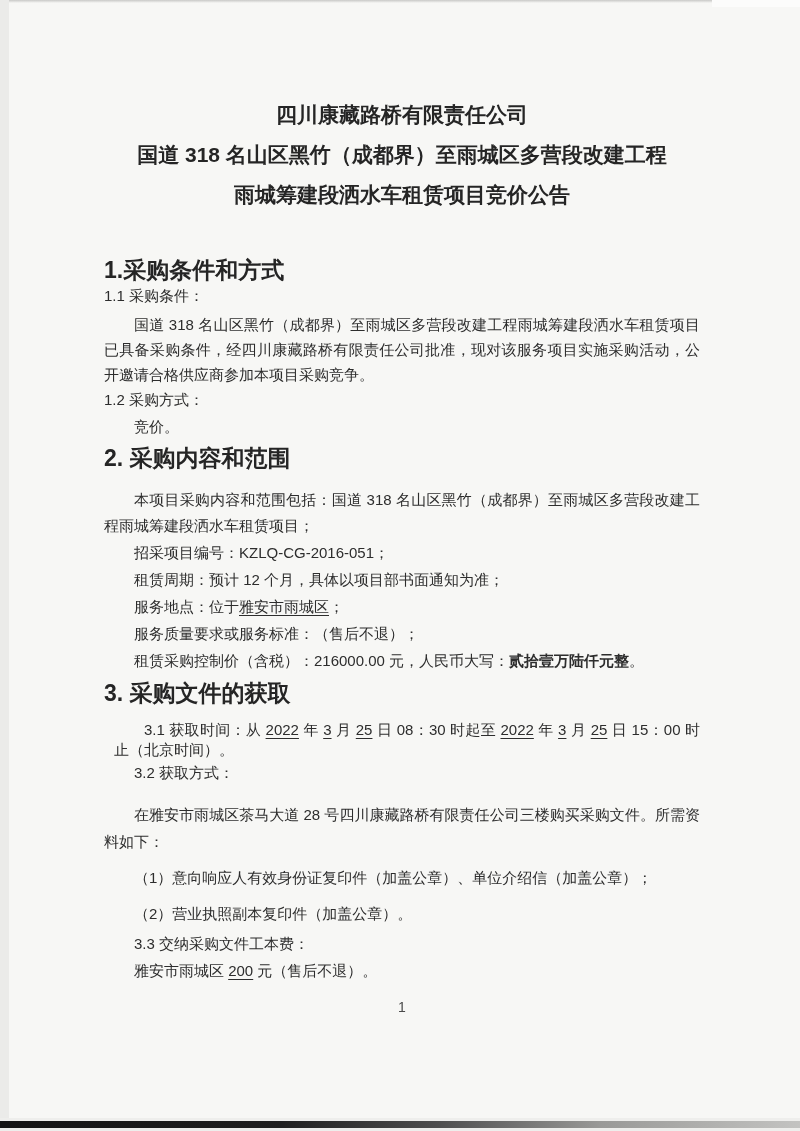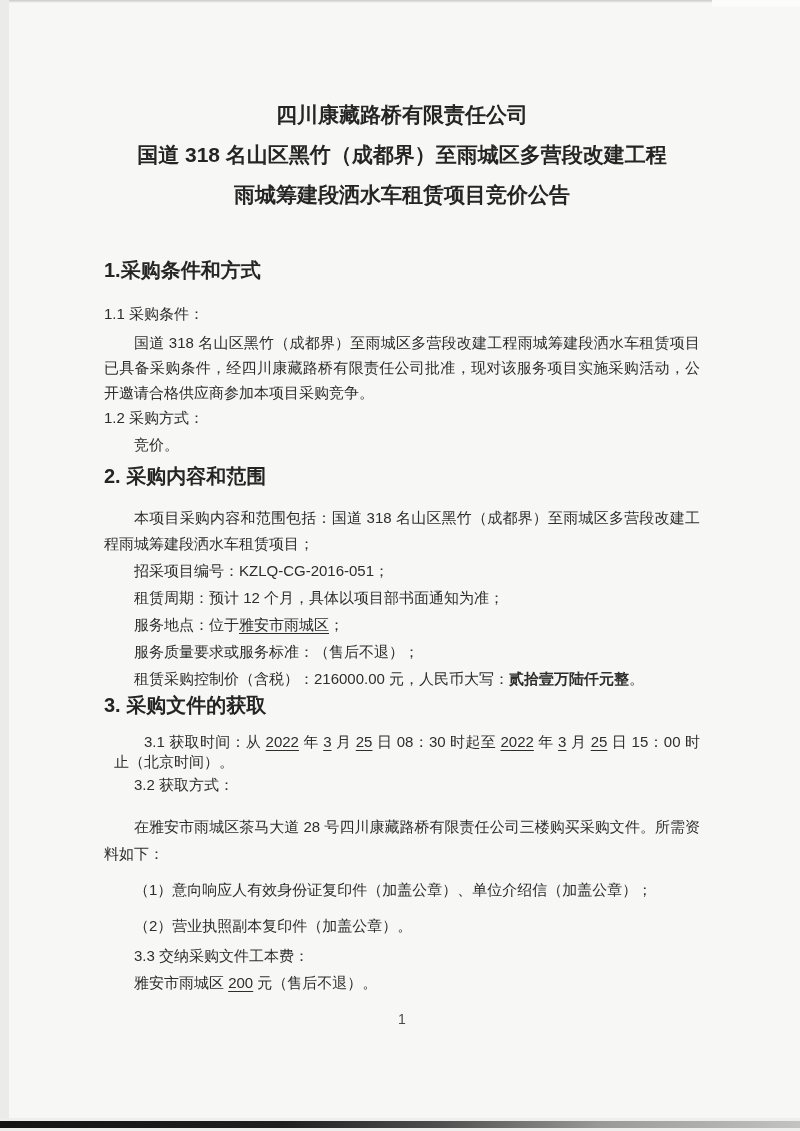--- a/index.html
+++ b/index.html
@@ -44,31 +44,31 @@
   .title {
     margin-top: 95px;
     text-align: center;
     font-weight: bold;
     font-size: 21px;
     line-height: 40px;
     color: #252525;
   }
   .h-section {
     font-weight: bold;
-    font-size: 20px;
+    font-size: 23px;
     line-height: 26px;
     color: #252525;
   }
   .h1m { margin-top: 42px; }
   .h2m { margin-top: 6px; }
-  .h3m { }
+  .h3m { margin-top: 6px; }
   .line { line-height: 25px; }
   .para { margin: 0; text-align: justify; }
   .indent { text-indent: 2em; }
-  .sub11 { margin-top: 18px; }
+  .sub11 { }
   .p1 { margin-top: 4px; line-height: 25px; }
   .val12 { margin-top: 2px; }
   .p2 { margin-top: 16px; line-height: 26px; }
   .d { line-height: 27px; }
   .p3 { margin-top: 14px; line-height: 20px; margin-left: 10px; }
   .m32 { margin-top: 0; }
   .p32 { margin-top: 16px; line-height: 27px; }
   .mItem1 { margin-top: 10px; }
   .mItem2 { margin-top: 11px; }
   .m33 { margin-top: 5px; }

